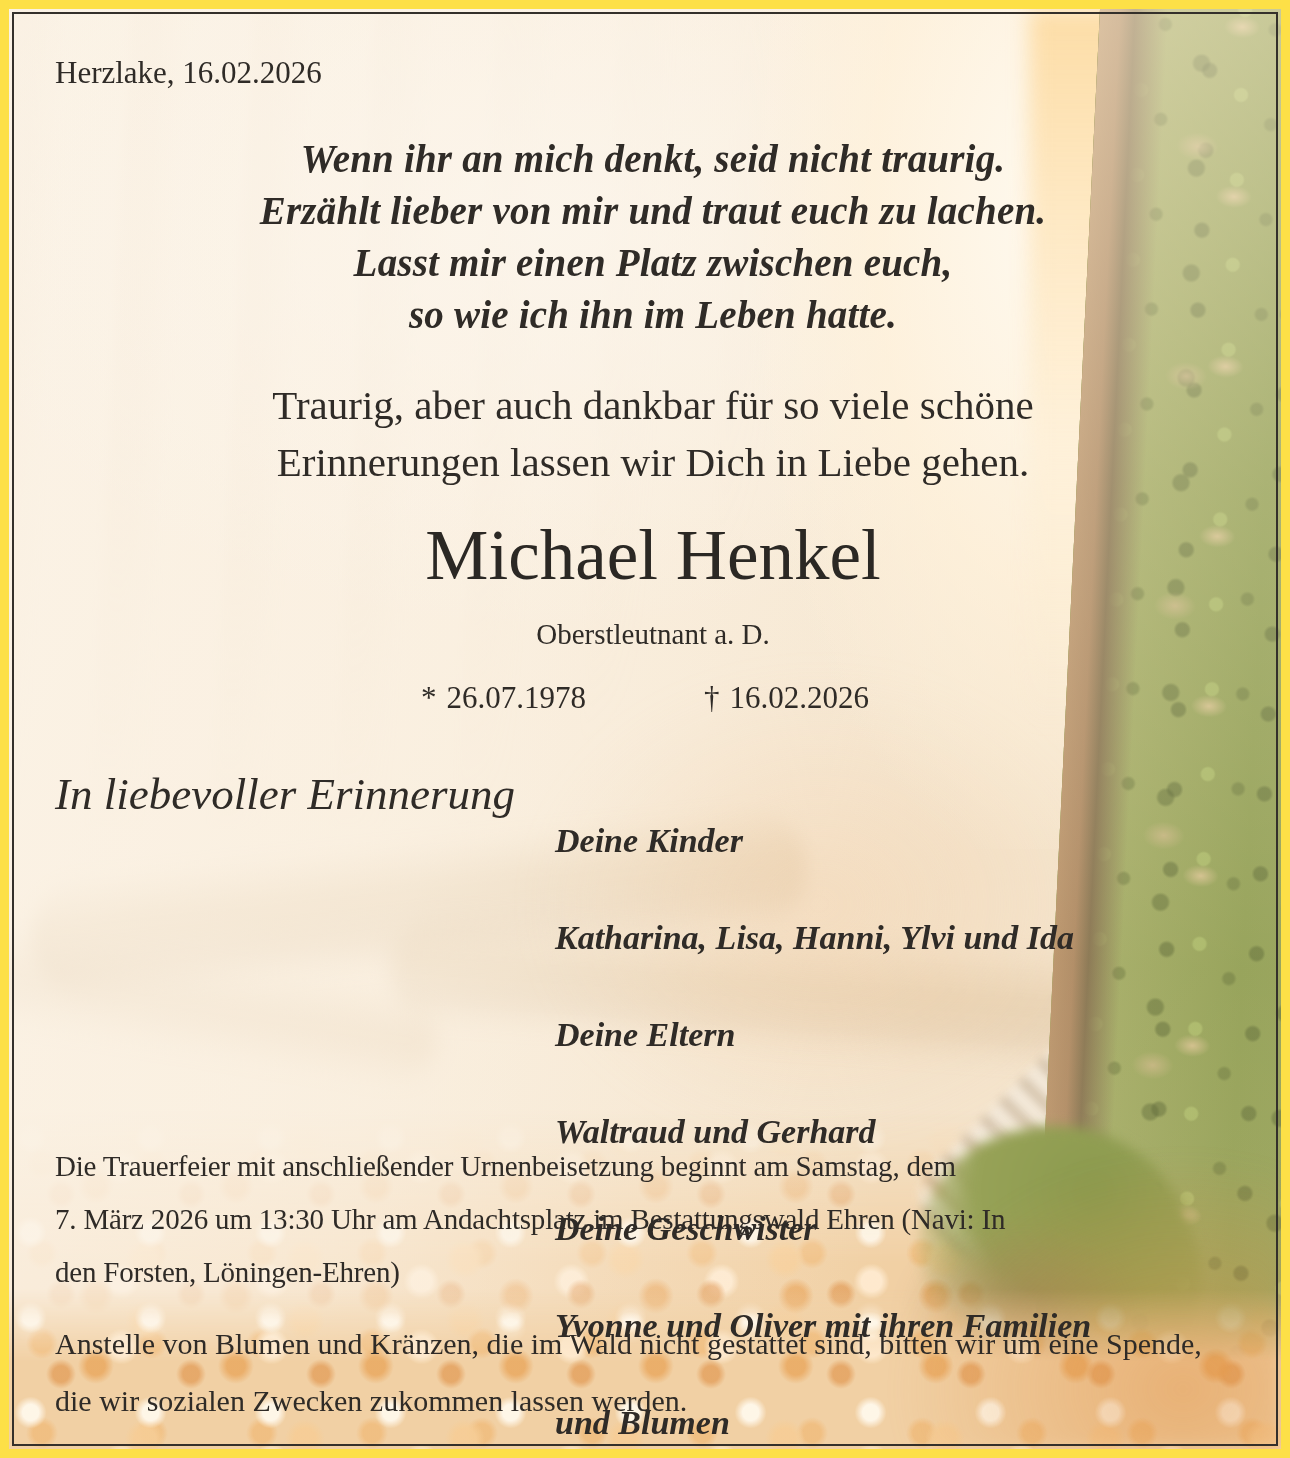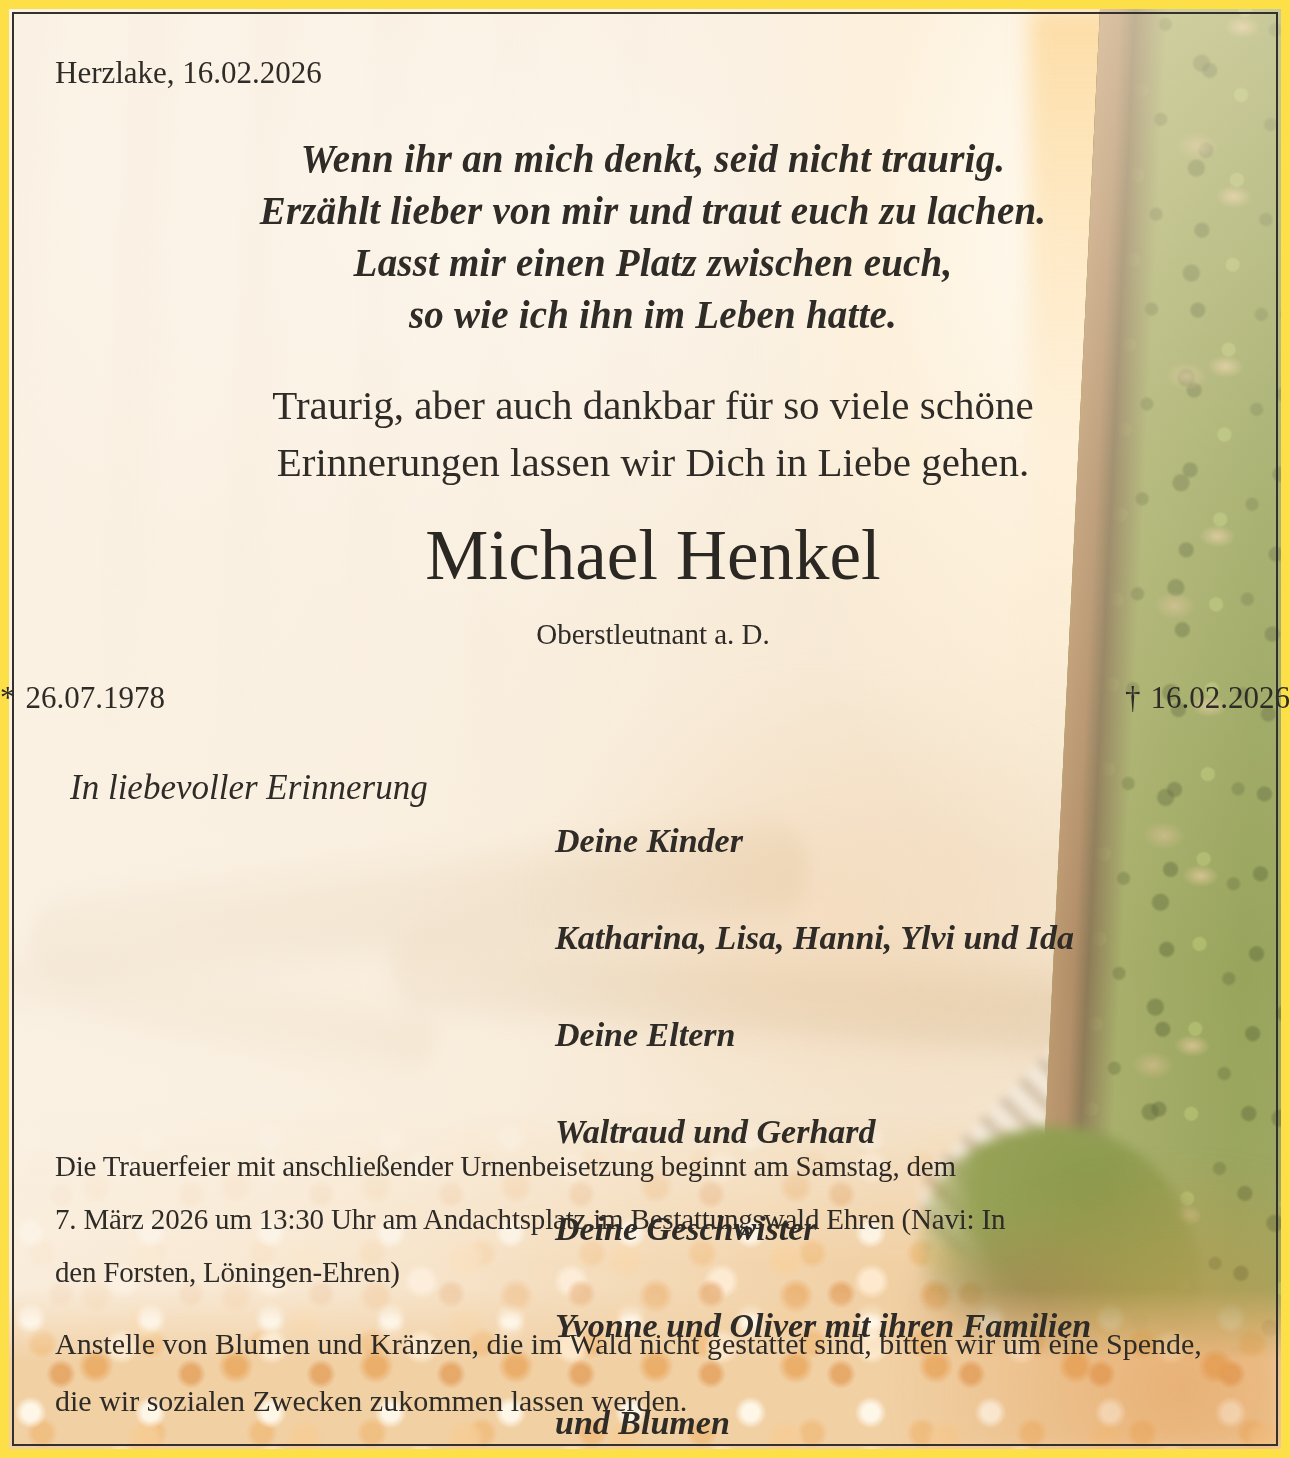--- a/index.html
+++ b/index.html
@@ -105,23 +105,23 @@
     background:radial-gradient(ellipse at 75% 80%, rgba(221,140,62,.45), rgba(221,140,62,0) 70%); }
 
   
   .t { position:absolute; z-index:30; color:#2f2b27; white-space:pre-line; }
   .center { left:8px; width:100%; text-align:center; }
   .dateline  { left:55px; top:55px; font-size:31px; }
   .poem      { top:133px; font-size:39px; font-weight:700; font-style:italic; line-height:52px; letter-spacing:.2px; }
   .thanks    { top:377px; font-size:41px; line-height:57px; }
   .name      { top:516px; font-size:71px; font-weight:400; line-height:78px; color:#2b2824; }
   .rank      { top:618px; font-size:29px; }
-  .dates     { top:680px; left:0; width:100%; font-size:31px; display:flex; justify-content:space-between; gap:118px; }
+  .dates     { top:680px; left:0; width:100%; font-size:31px; display:flex; justify-content:center; gap:118px; }
   .dates .sym { margin-right:10px; }
-  .caption   { left:55px; top:768px; font-size:35px; font-style:italic;margin-left:15px; }
+  .caption   { left:55px; top:768px; font-size:45px; font-style:italic; }
   .mourners  { left:555px; top:768px; font-size:34px; font-weight:700; font-style:italic; line-height:48.5px; }
   .funeral   { left:55px; top:1140px; width:1190px; font-size:29px; line-height:53px; letter-spacing:-.2px; }
   .donation  { left:55px; top:1315px; width:1210px; font-size:30px; line-height:57px; }
 </style>
 </head>
 <body>
 
 <div class="card">
   <div class="photo">
     <div class="layer bg-base"></div>

